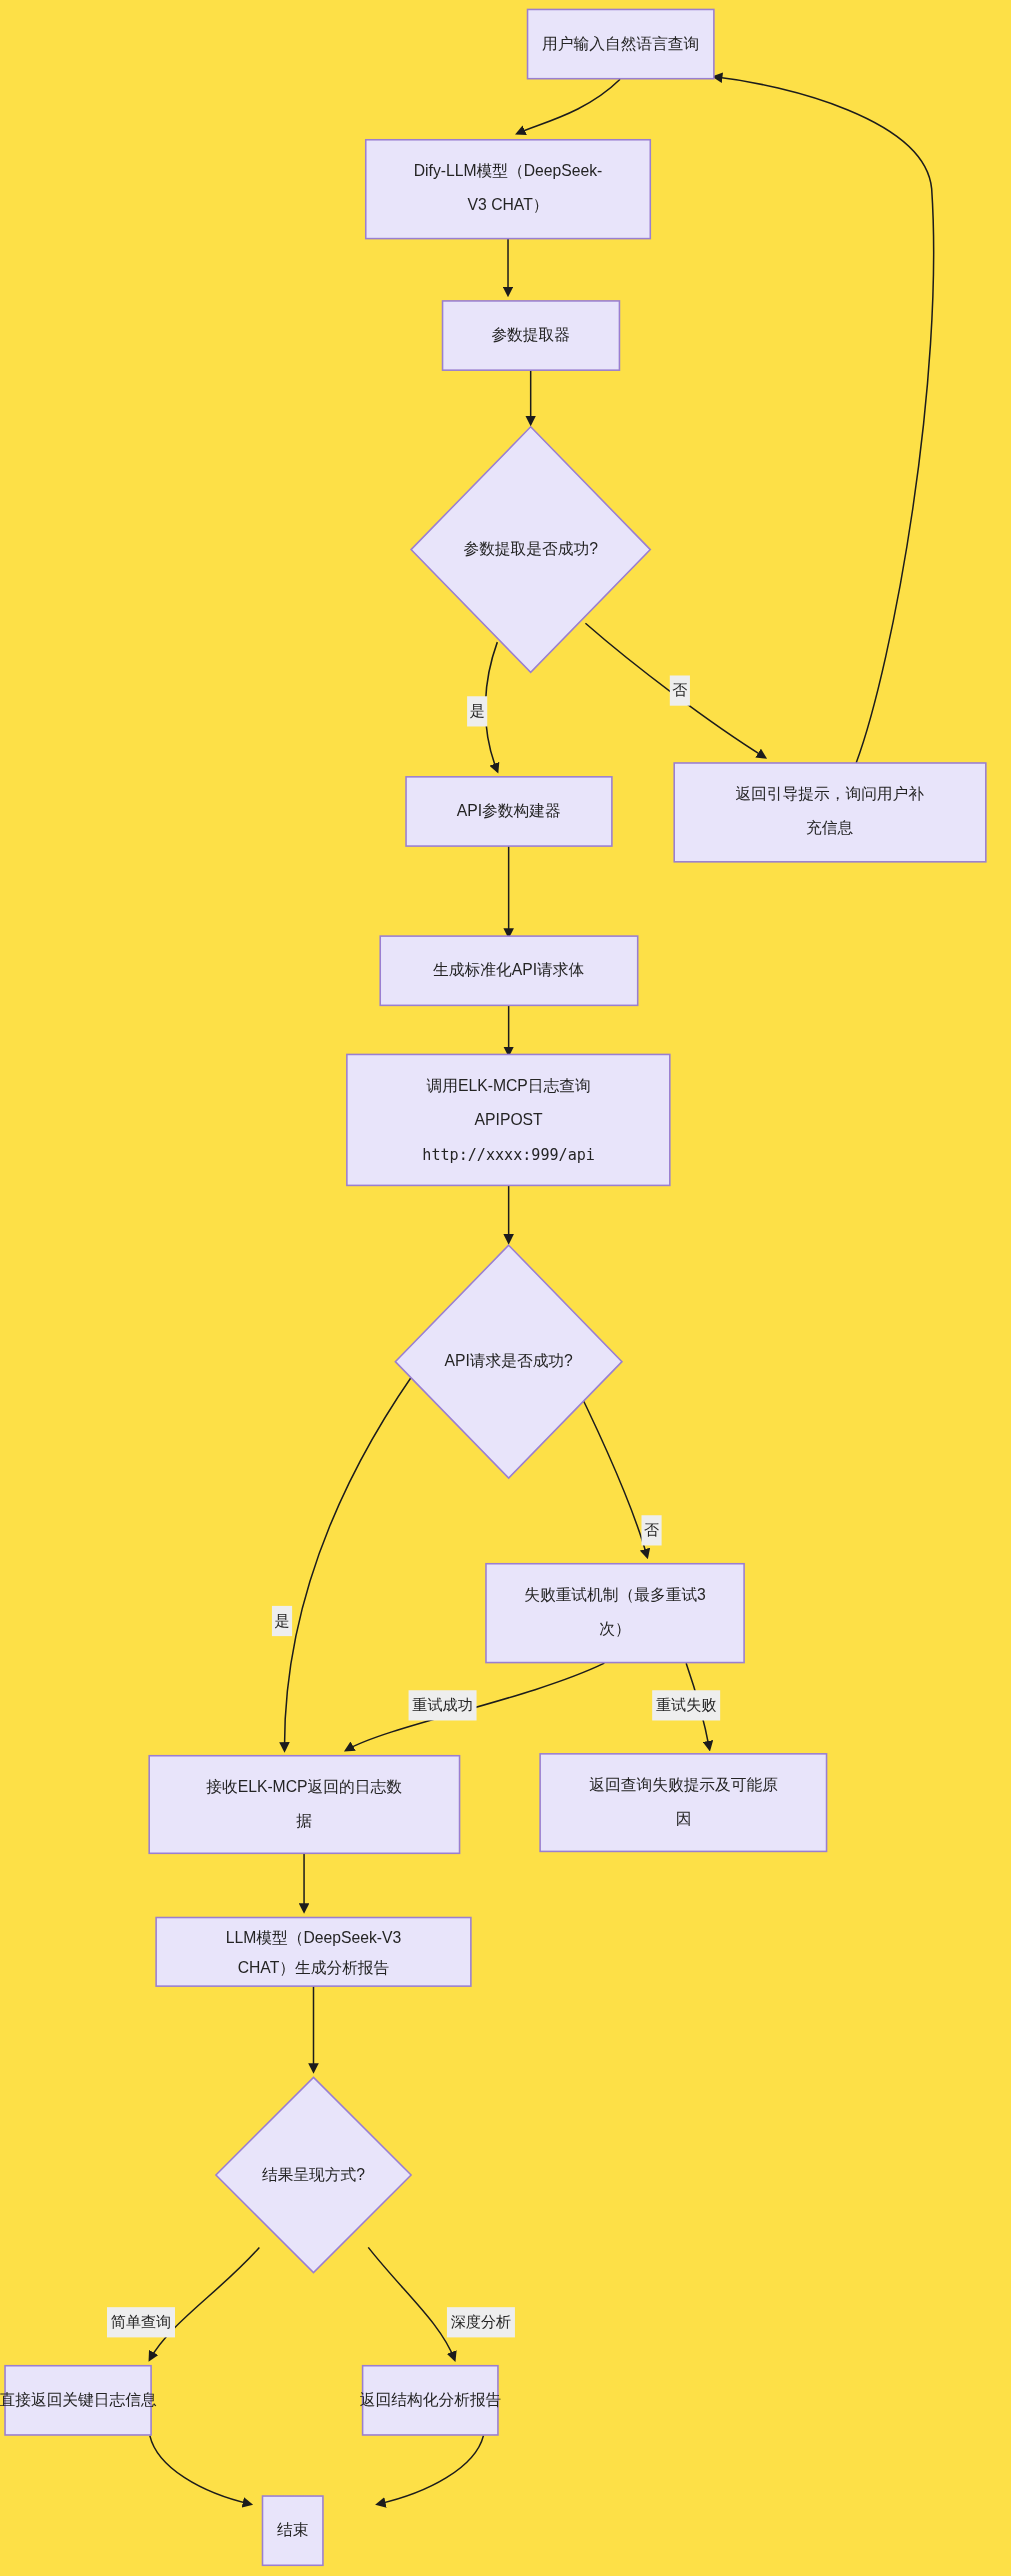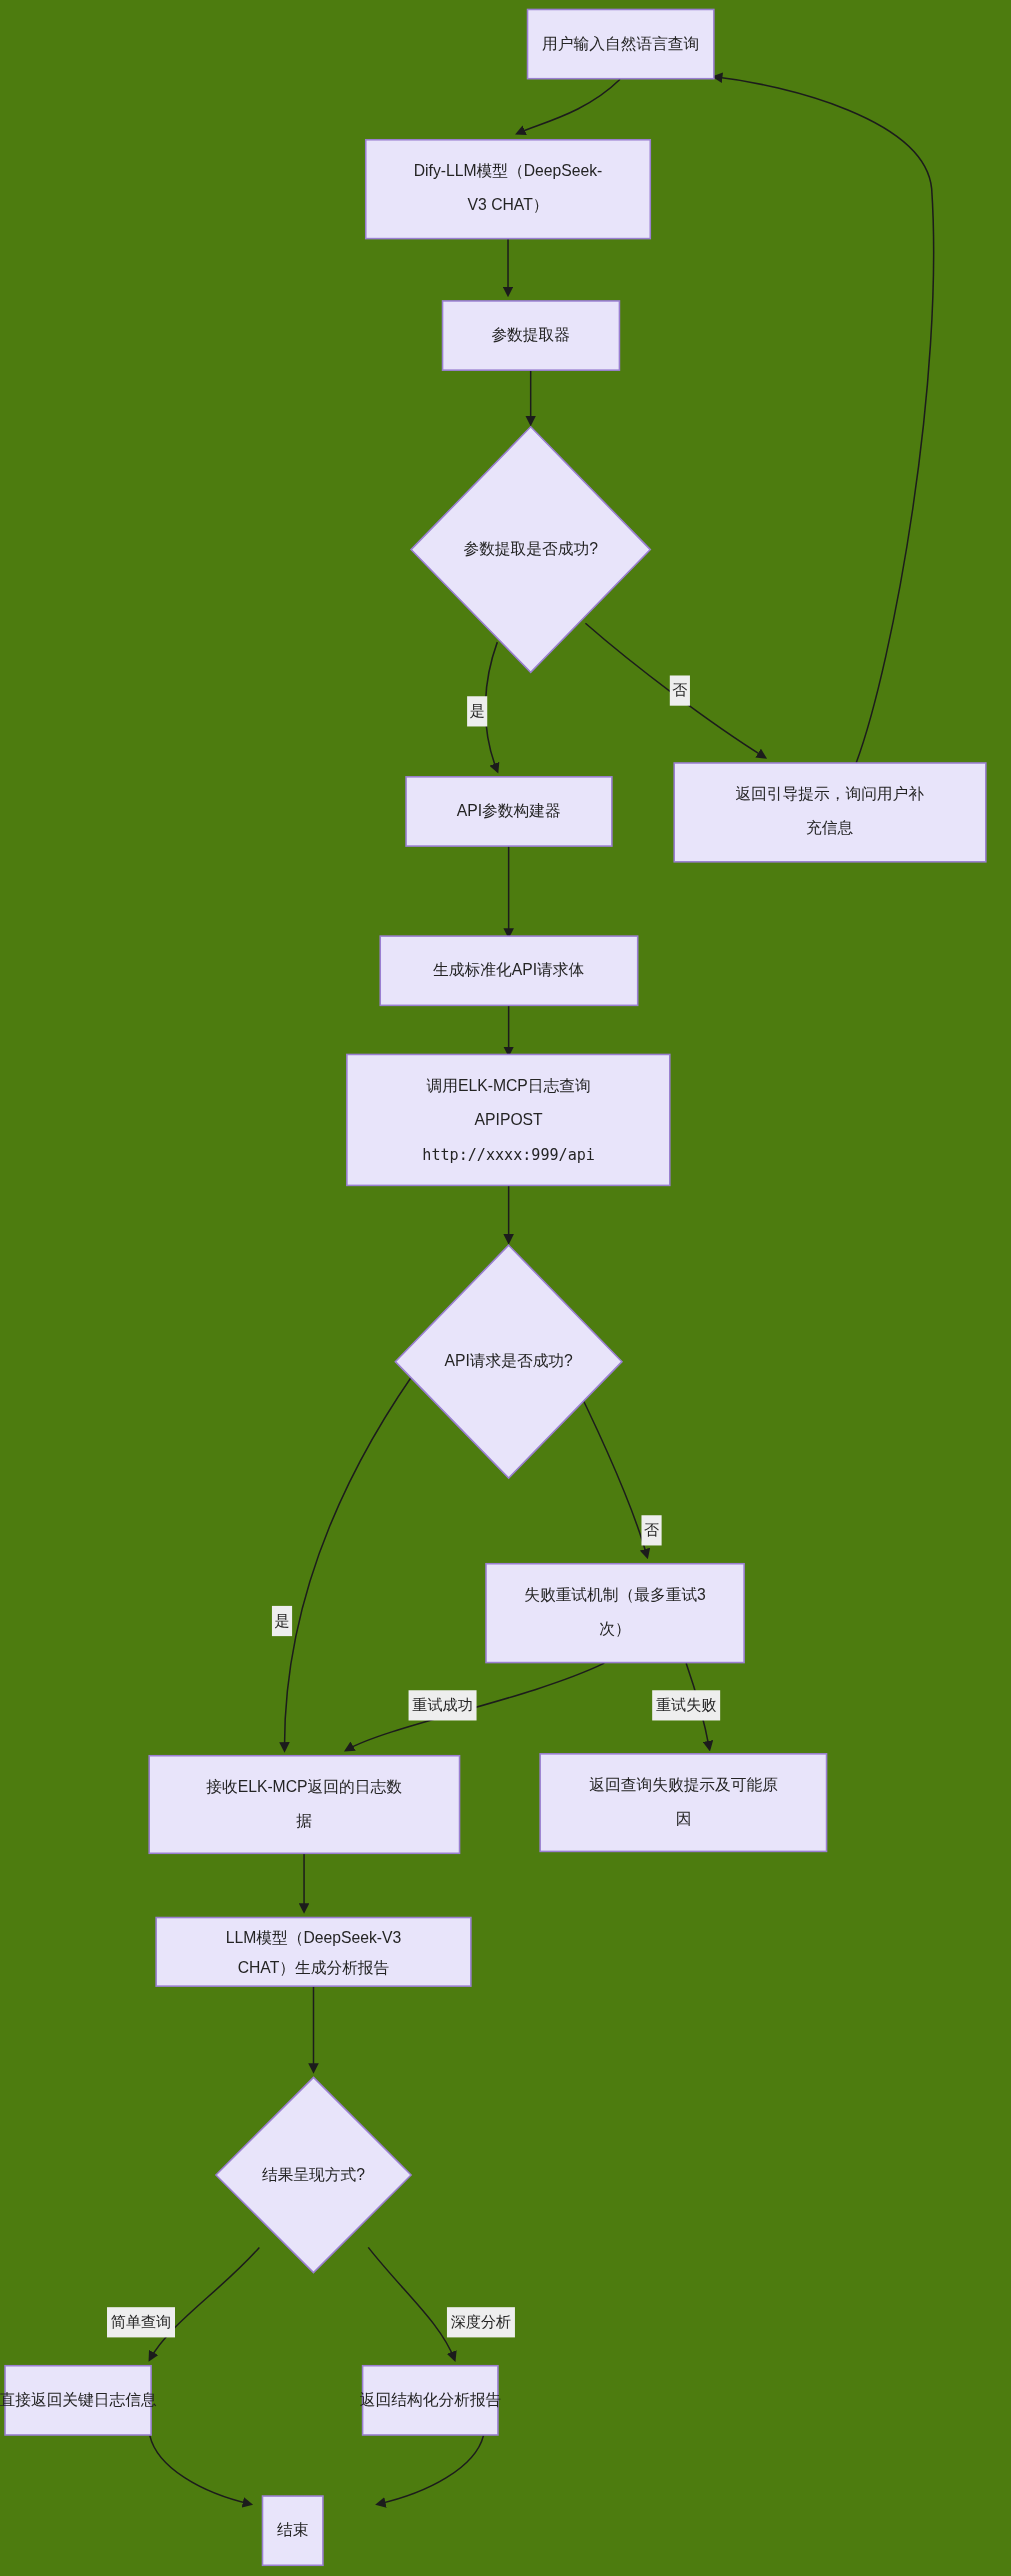--- a/index.html
+++ b/index.html
@@ -7,21 +7,21 @@
     padding: 0;
     background: #ffffff;
   }
   body {
     font-family: "Liberation Sans", "DejaVu Sans", sans-serif;
   }
   #flowchart-root {
     position: relative;
     width: 1011px;
     height: 2576px;
-    background: #4d7c0f;
+    background: #fde047;
     overflow: hidden;
   }
   svg.diagram {
     display: block;
     width: 1011px;
     height: 2576px;
   }
   .node-shape {
     fill: #e8e4fa;
     stroke: #9a7fd1;

